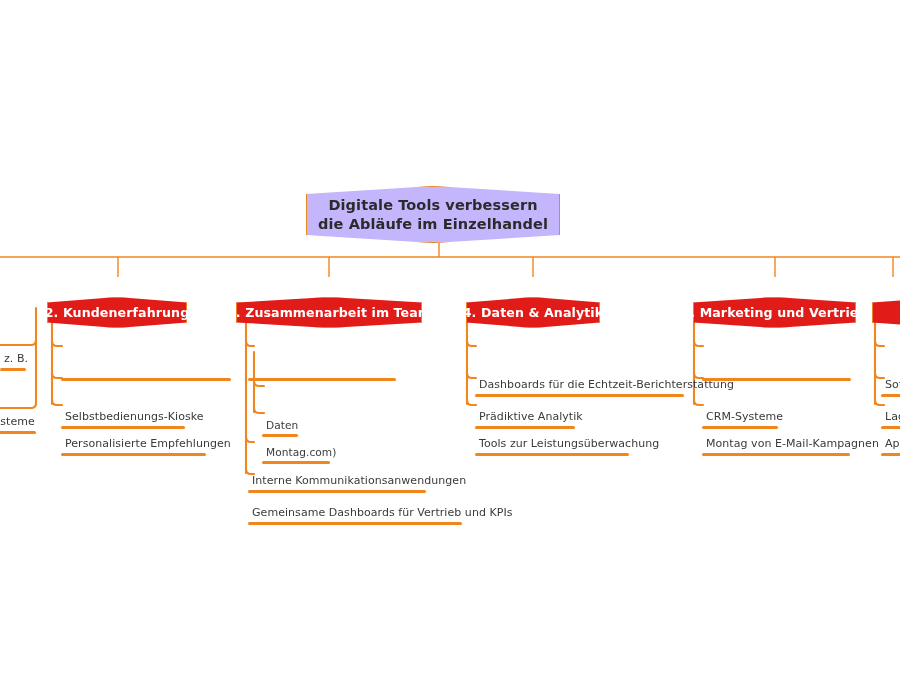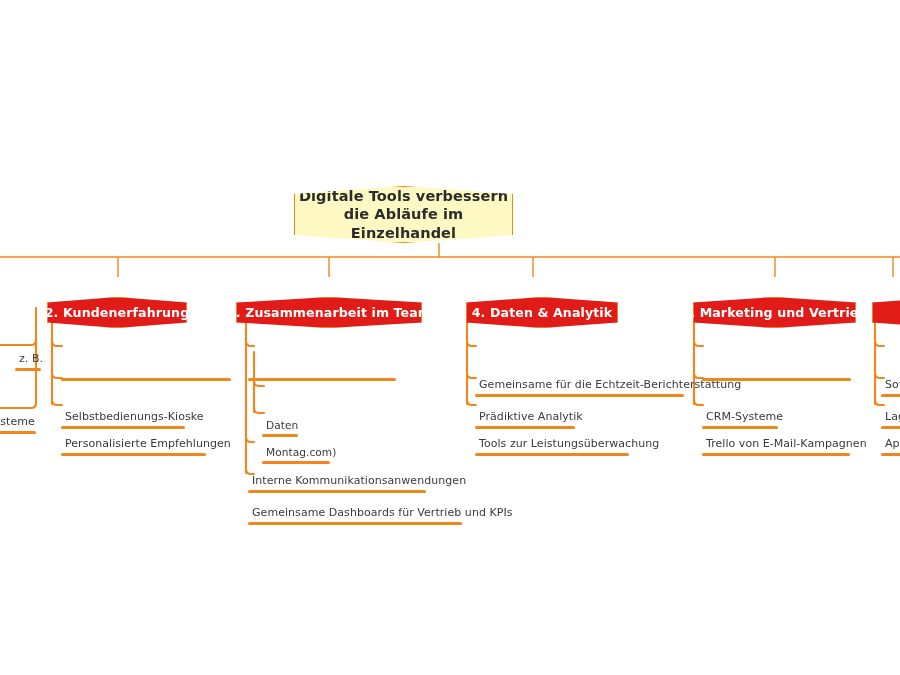--- a/index.html
+++ b/index.html
@@ -24,25 +24,25 @@
   #wires {
     position: absolute;
     left: 0; top: 0;
     width: 900px; height: 675px;
     pointer-events: none;
   }
 
   
   .root-node {
     position: absolute;
-    left: 294px;
+    left: 306px;
     top: 186px;
-    width: 219px;
+    width: 254px;
     height: 57px;
-    background: #fef9c3;
+    background: #c4b5fd;
     border: 1.6px solid #E8891B;
     -webkit-clip-path: polygon(0% 14%, 50% 0%, 100% 14%, 100% 86%, 50% 100%, 0% 86%);
     clip-path: polygon(0% 14%, 50% 0%, 100% 14%, 100% 86%, 50% 100%, 0% 86%);
     display: flex;
     align-items: center;
     justify-content: center;
     text-align: center;
   }
   .root-node .root-text {
     color: #2b2b2b;
@@ -161,21 +161,21 @@
     </g>
   </svg>
 
   <div class="root-node">
     <span class="root-text">Digitale Tools verbessern
 die Abläufe im Einzelhandel</span>
   </div>
 
   <div class="branch" style="left:-120px; width:150px;">
     <div class="subitems">
-      <div class="subitem" style="left:120px; top:55px; width:44px;padding-left:15px;">
+      <div class="subitem" style="left:120px; top:55px; width:44px;">
         <span class="subitem-label">z. B.</span>
         <span class="underline" style="width:26px;"></span>
       </div>
       <div class="subitem" style="left:104px; top:118px; width:60px;">
         <span class="subitem-label">systeme</span>
         <span class="underline" style="width:52px;"></span>
       </div>
     </div>
   </div>
 
@@ -219,26 +219,26 @@
         <span class="underline" style="width:178px;"></span>
       </div>
       <div class="subitem" style="left:12px; top:178px;">
         <span class="subitem-label">Gemeinsame Dashboards für Vertrieb und KPIs</span>
         <span class="underline" style="width:214px;"></span>
       </div>
     </div>
   </div>
 
   <div class="branch" style="left:466px;">
-    <div class="branch-header" style="width:152px;text-align:right;">
+    <div class="branch-header" style="width:134px;text-align:right;">
       <span class="branch-title">4. Daten &amp; Analytik</span>
     </div>
     <div class="subitems">
       <div class="subitem" style="left:9px; top:50px;">
-        <span class="subitem-label">Gemeinsame für die Echtzeit-Berichterstattung</span>
+        <span class="subitem-label">Dashboards für die Echtzeit-Berichterstattung</span>
         <span class="underline" style="width:209px;"></span>
       </div>
       <div class="subitem" style="left:9px; top:82px;">
         <span class="subitem-label">Prädiktive Analytik</span>
         <span class="underline" style="width:100px;"></span>
       </div>
       <div class="subitem" style="left:9px; top:109px;text-align:right;">
         <span class="subitem-label">Tools zur Leistungsüberwachung</span>
         <span class="underline" style="width:154px;"></span>
       </div>
@@ -251,21 +251,21 @@
     </div>
     <div class="subitems">
       <div class="subitem" style="left:9px; top:50px;">
         <span class="underline" style="width:149px;"></span>
       </div>
       <div class="subitem" style="left:9px; top:82px;">
         <span class="subitem-label">CRM-Systeme</span>
         <span class="underline" style="width:76px;"></span>
       </div>
       <div class="subitem" style="left:9px; top:109px;">
-        <span class="subitem-label">Trello von E-Mail-Kampagnen</span>
+        <span class="subitem-label">Montag von E-Mail-Kampagnen</span>
         <span class="underline" style="width:148px;"></span>
       </div>
     </div>
   </div>
 
   <div class="branch" style="left:872px;">
     <div class="branch-header" style="width:150px;">
       
     </div>
     <div class="subitems">

